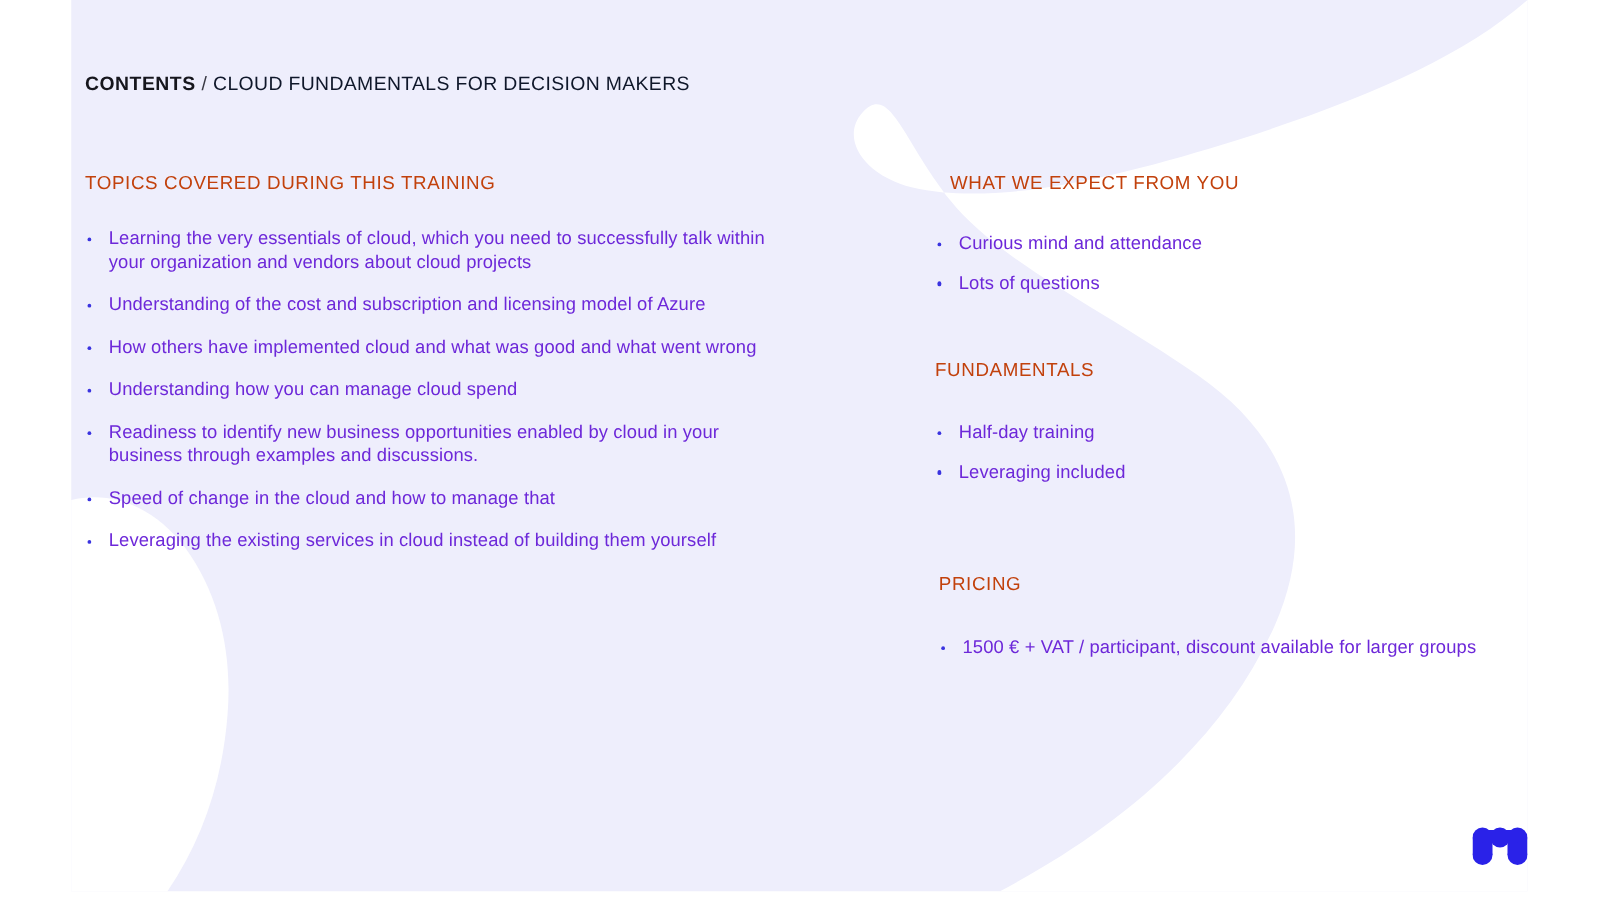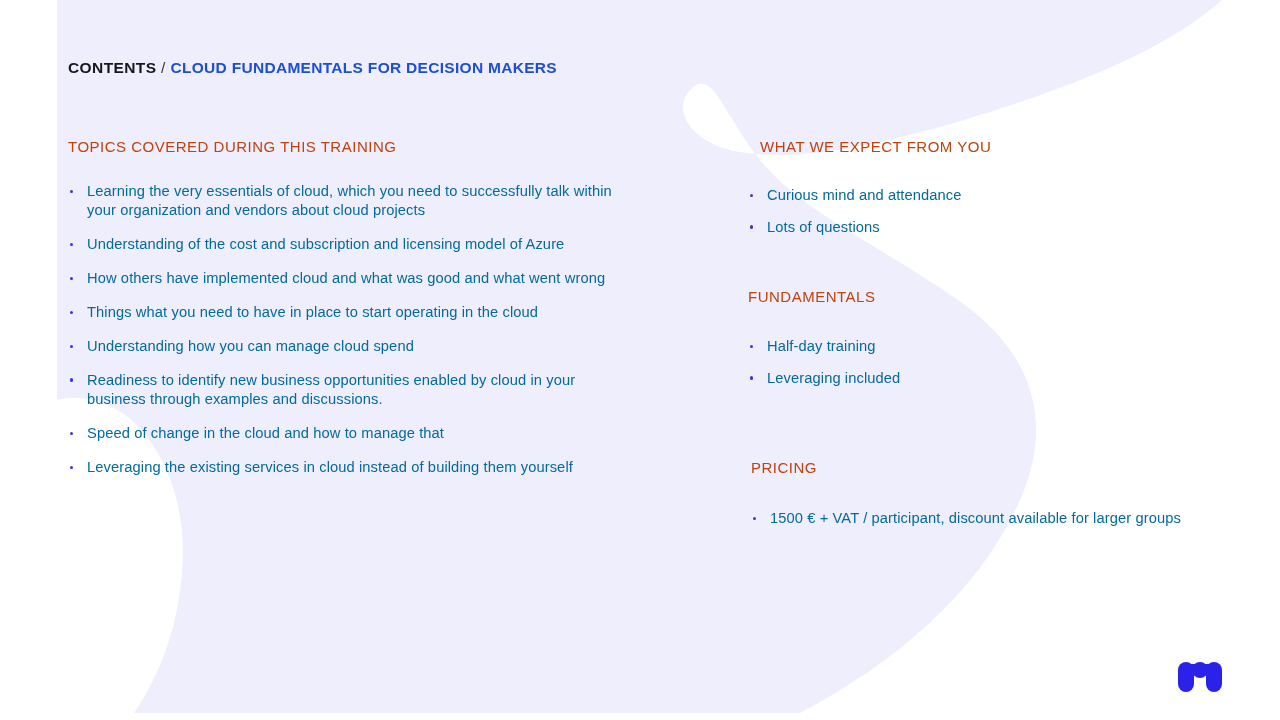--- a/index.html
+++ b/index.html
@@ -48,22 +48,22 @@
   }
   .header .contents-label {
     font-weight: bold;
     letter-spacing: 0.4px;
   }
   .header .sep {
     font-weight: normal;
     color: #3a3a44;
   }
   .header .subtitle {
-    font-weight: bold;
-    color: #1d4ed8;
+    font-weight: normal;
+    color: #0f172a;
     letter-spacing: 0.3px;
   }
 
   
   .col-left {
     position: absolute;
     left: 68px;
     top: 138px;
     width: 566px;
   }
@@ -86,21 +86,21 @@
   .bullets {
     list-style: none;
     margin: 0;
     padding: 0;
   }
   .bullets li {
     position: relative;
     padding-left: 19px;
     font-size: 14.7px;
     line-height: 19.4px;
-    color: #0369a1;
+    color: #6d28d9;
     letter-spacing: 0.1px;
   }
   .bullets li::before {
     content: "";
     position: absolute;
     left: 2px;
     top: 7.5px;
     width: 3.4px;
     height: 3.4px;
     border-radius: 50%;
@@ -161,21 +161,20 @@
     <div class="header">
       <span class="contents-label">CONTENTS</span><span class="sep"> / </span><span class="subtitle">CLOUD FUNDAMENTALS FOR DECISION MAKERS</span>
     </div>
 
     <div class="col-left">
       <h2 class="section-title">TOPICS COVERED DURING THIS TRAINING</h2>
       <ul class="bullets">
         <li>Learning the very essentials of cloud, which you need to successfully talk within your organization and vendors about cloud projects</li>
         <li>Understanding of the cost and subscription and licensing model of Azure</li>
         <li>How others have implemented cloud and what was good and what went wrong</li>
-        <li>Things what you need to have in place to start operating in the cloud</li>
         <li>Understanding how you can manage cloud spend</li>
         <li>Readiness to identify new business opportunities enabled by cloud in your business through examples and discussions.</li>
         <li>Speed of change in the cloud and how to manage that</li>
         <li>Leveraging the existing services in cloud instead of building them yourself</li>
       </ul>
     </div>
 
     <div class="col-right">
 
       <h2 class="section-title rt-expect">WHAT WE EXPECT FROM YOU</h2>

